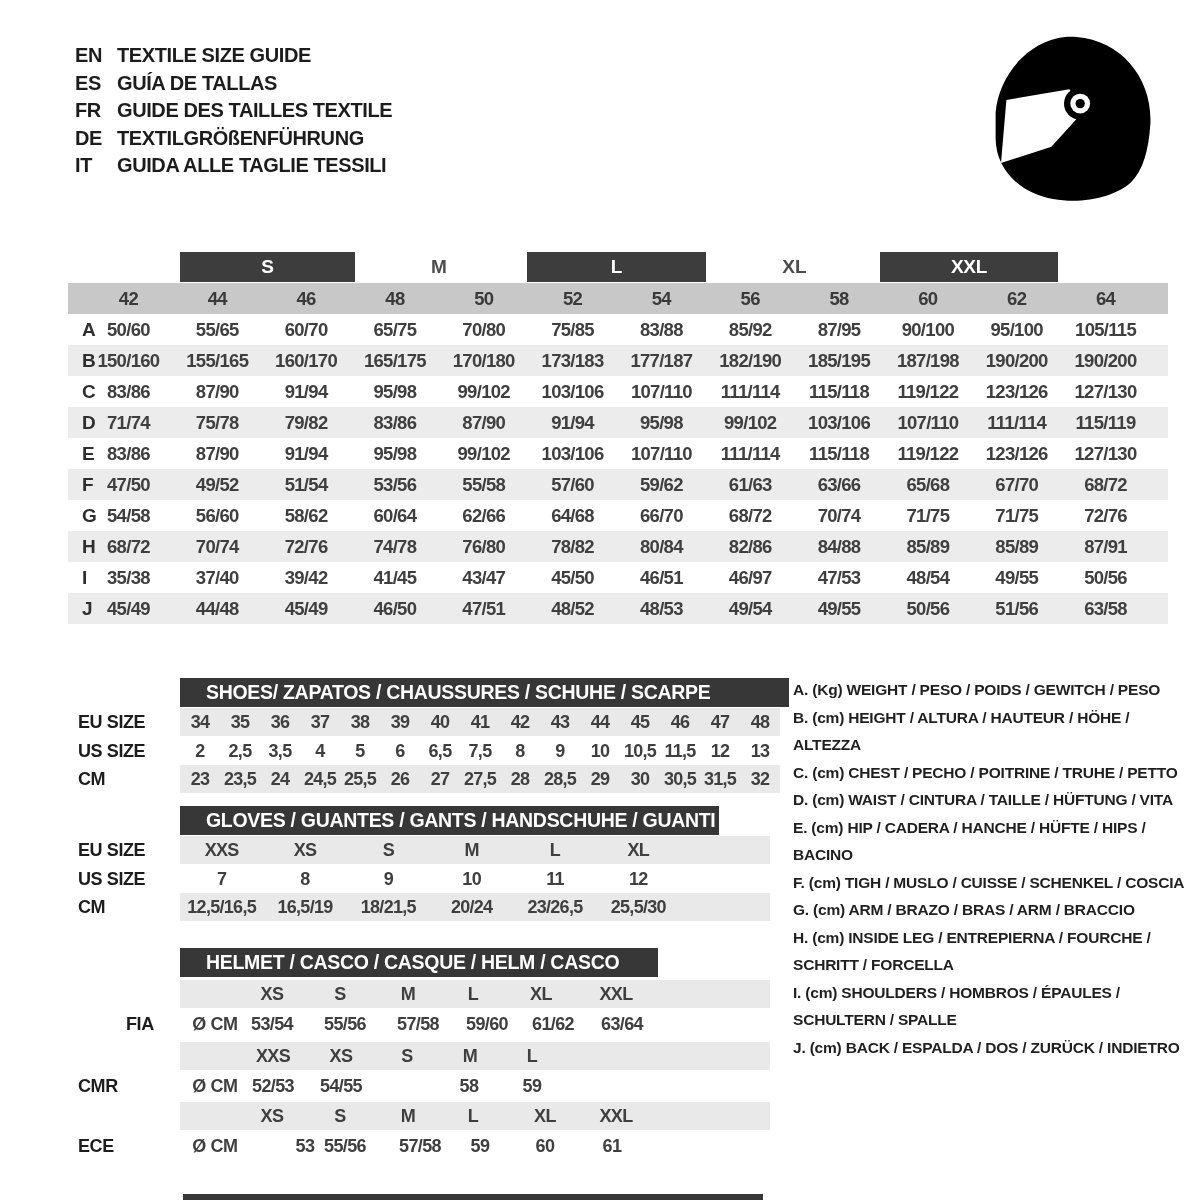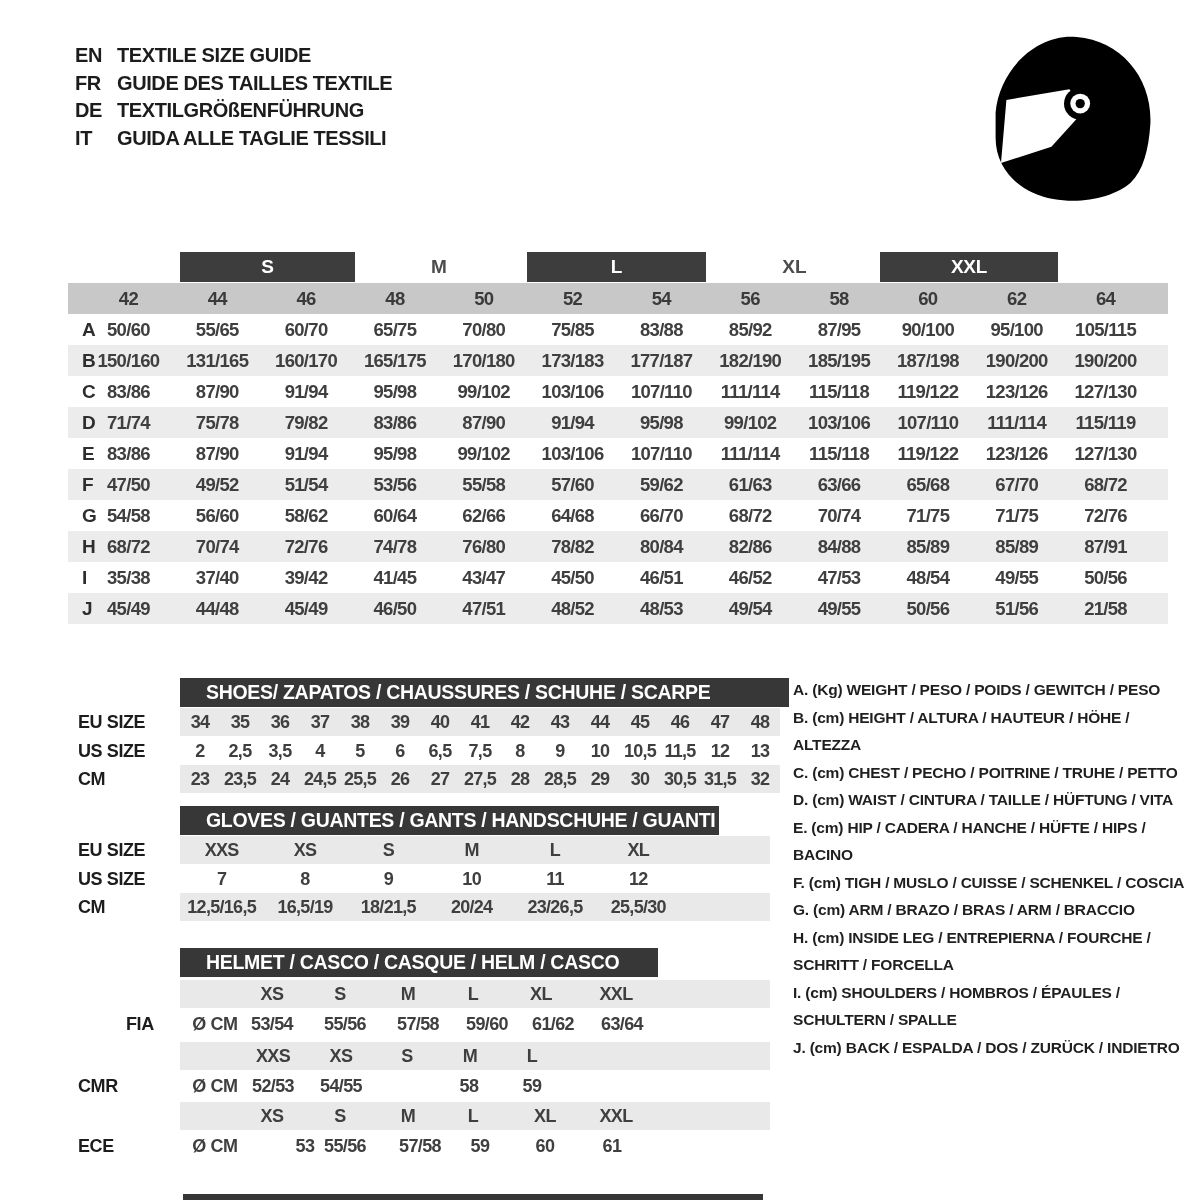--- a/index.html
+++ b/index.html
@@ -46,20 +46,24 @@
 </style>
 </head>
 <body>
 
 <div id="root">
 
   <div class="langs">
     <div class="lang-row">
         <span class="lang-code">EN</span>
         <span>TEXTILE SIZE GUIDE</span>
+      </div>
+    <div class="lang-row">
+        <span class="lang-code">ES</span>
+        <span>GUÍA DE TALLAS</span>
       </div>
     <div class="lang-row">
         <span class="lang-code">FR</span>
         <span>GUIDE DES TAILLES TEXTILE</span>
       </div>
     <div class="lang-row">
         <span class="lang-code">DE</span>
         <span>TEXTILGRÖßENFÜHRUNG</span>
       </div>
     <div class="lang-row">
@@ -118,21 +122,21 @@
           <span class="cell">87/95</span>
           <span class="cell">90/100</span>
           <span class="cell">95/100</span>
           <span class="cell">105/115</span>
         </div>
       </div>
     <div class="trow alt" style="top:345px;">
         <span class="rlabel">B</span>
         <div class="cells">
           <span class="cell">150/160</span>
-          <span class="cell">131/165</span>
+          <span class="cell">155/165</span>
           <span class="cell">160/170</span>
           <span class="cell">165/175</span>
           <span class="cell">170/180</span>
           <span class="cell">173/183</span>
           <span class="cell">177/187</span>
           <span class="cell">182/190</span>
           <span class="cell">185/195</span>
           <span class="cell">187/198</span>
           <span class="cell">190/200</span>
           <span class="cell">190/200</span>
@@ -243,42 +247,42 @@
     <div class="trow" style="top:562px;">
         <span class="rlabel">I</span>
         <div class="cells">
           <span class="cell">35/38</span>
           <span class="cell">37/40</span>
           <span class="cell">39/42</span>
           <span class="cell">41/45</span>
           <span class="cell">43/47</span>
           <span class="cell">45/50</span>
           <span class="cell">46/51</span>
-          <span class="cell">46/52</span>
+          <span class="cell">46/97</span>
           <span class="cell">47/53</span>
           <span class="cell">48/54</span>
           <span class="cell">49/55</span>
           <span class="cell">50/56</span>
         </div>
       </div>
     <div class="trow alt" style="top:593px;">
         <span class="rlabel">J</span>
         <div class="cells">
           <span class="cell">45/49</span>
           <span class="cell">44/48</span>
           <span class="cell">45/49</span>
           <span class="cell">46/50</span>
           <span class="cell">47/51</span>
           <span class="cell">48/52</span>
           <span class="cell">48/53</span>
           <span class="cell">49/54</span>
           <span class="cell">49/55</span>
           <span class="cell">50/56</span>
           <span class="cell">51/56</span>
-          <span class="cell">21/58</span>
+          <span class="cell">63/58</span>
         </div>
       </div>
   </div>
 
   <div class="darkbar" style="left:180px;top:678px;width:583px;">SHOES/ ZAPATOS / CHAUSSURES / SCHUHE / SCARPE</div>
   <span class="sidelabel" style="top:708px;">EU SIZE</span>
   <span class="sidelabel" style="top:737px;">US SIZE</span>
   <span class="sidelabel" style="top:765px;">CM</span>
   <div class="band gray" style="top:708px;width:600px;text-align:center;">
       <div class="cells2" style="width:600px;">

